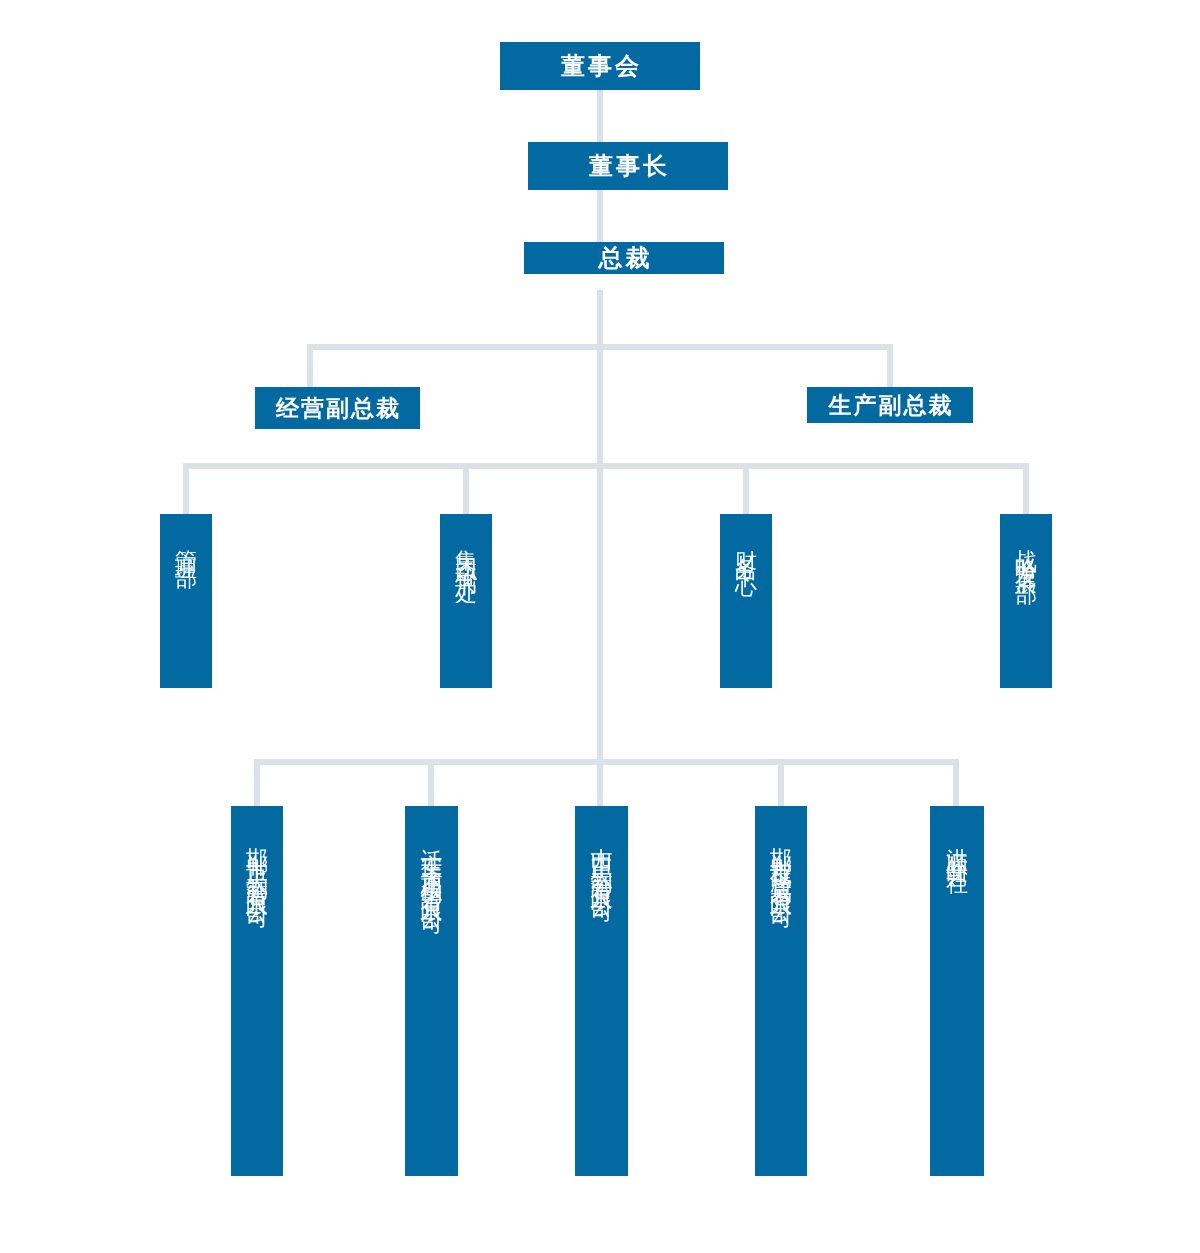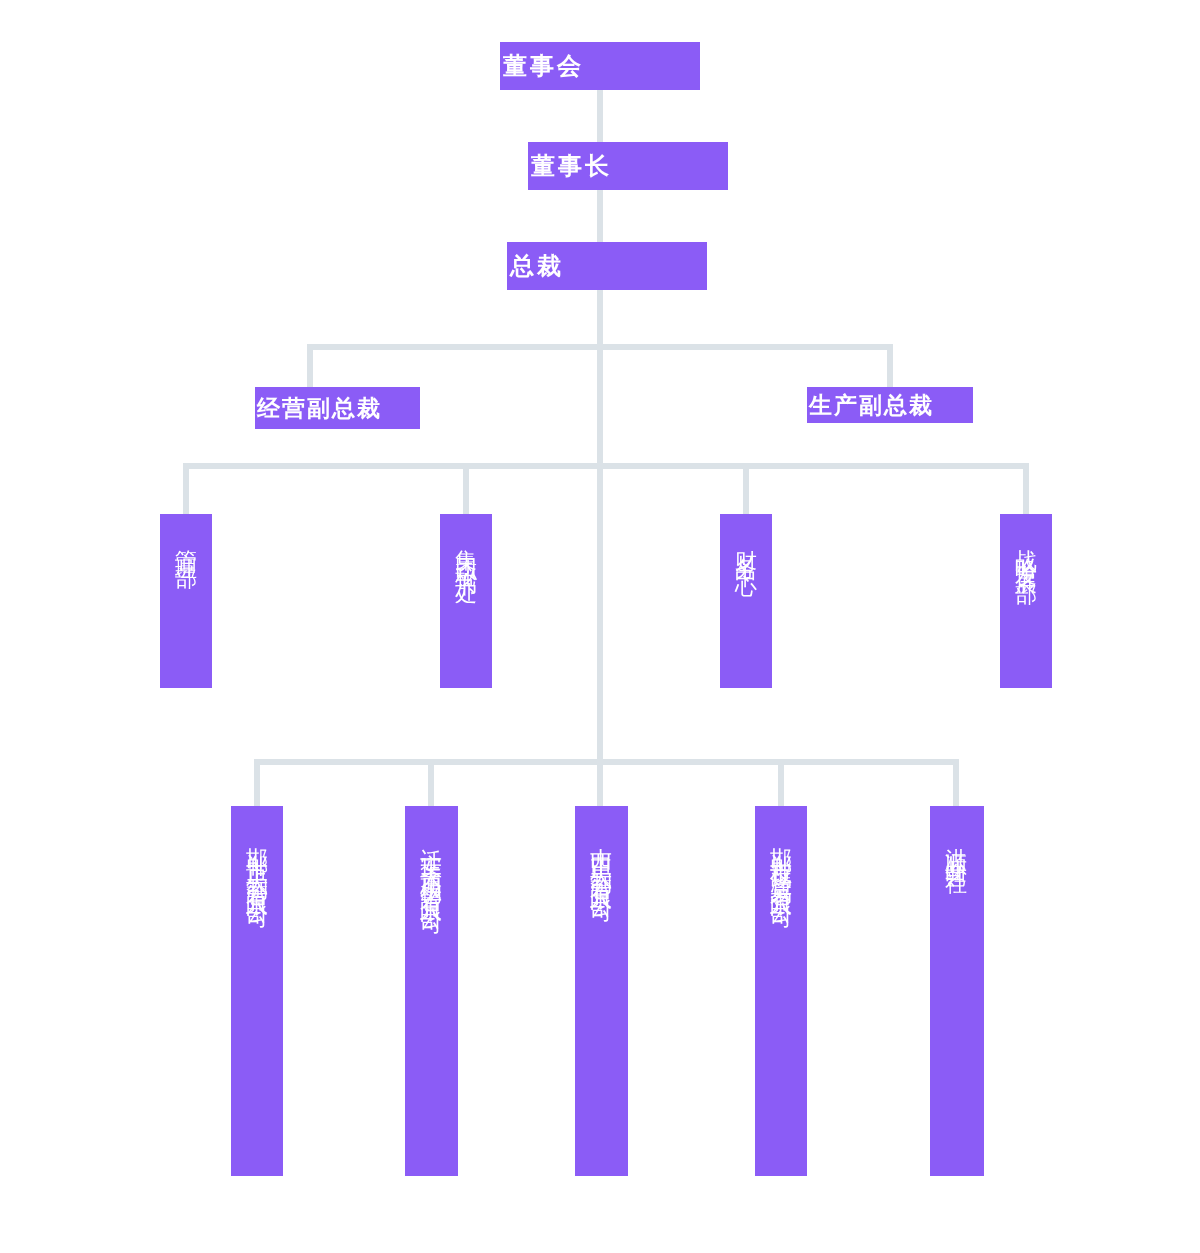--- a/index.html
+++ b/index.html
@@ -16,25 +16,25 @@
     overflow: hidden;
   }
   
   .line {
     position: absolute;
     background: #dbe2e7;
   }
   
   .node {
     position: absolute;
-    background: #8b5cf6;
+    background: #0369a1;
     color: #ffffff;
     display: flex;
     align-items: center;
-    justify-content: flex-start;
+    justify-content: center;
     box-sizing: border-box;
   }
   
   .node-h {
     font-family: "Liberation Serif", serif;
     font-weight: bold;
     font-size: 24px;
     letter-spacing: 3px;
     text-indent: 3px; 
     white-space: nowrap;
@@ -82,21 +82,21 @@
   <div class="line" style="left:428px; top:759px; width:6px;   height:47px;"></div>
   <div class="line" style="left:778px; top:759px; width:6px;   height:47px;"></div>
   <div class="line" style="left:953px; top:759px; width:6px;   height:47px;"></div>
 
   <div class="node node-h" style="left:500px; top:42px;  width:200px; height:48px;">
     <span>董事会</span>
   </div>
   <div class="node node-h" style="left:528px; top:142px; width:200px; height:48px;">
     <span>董事长</span>
   </div>
-  <div class="node node-h" style="left:507px; top:242px; width:200px; height:48px;">
+  <div class="node node-h" style="left:524px; top:242px; width:200px; height:32px;">
     <span>总裁</span>
   </div>
 
   <div class="node node-h" style="left:227px; top:387px; width:165px; height:42px; font-size:23px; letter-spacing:2px; text-indent:2px;margin-left:28px;">
     <span>经营副总裁</span>
   </div>
   <div class="node node-h" style="left:807px; top:387px; width:166px; height:36px; font-size:23px; letter-spacing:2px; text-indent:2px;">
     <span>生产副总裁</span>
   </div>
 

